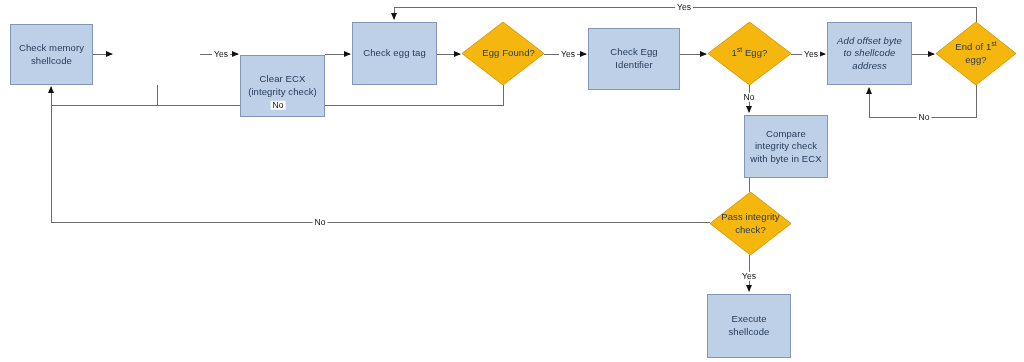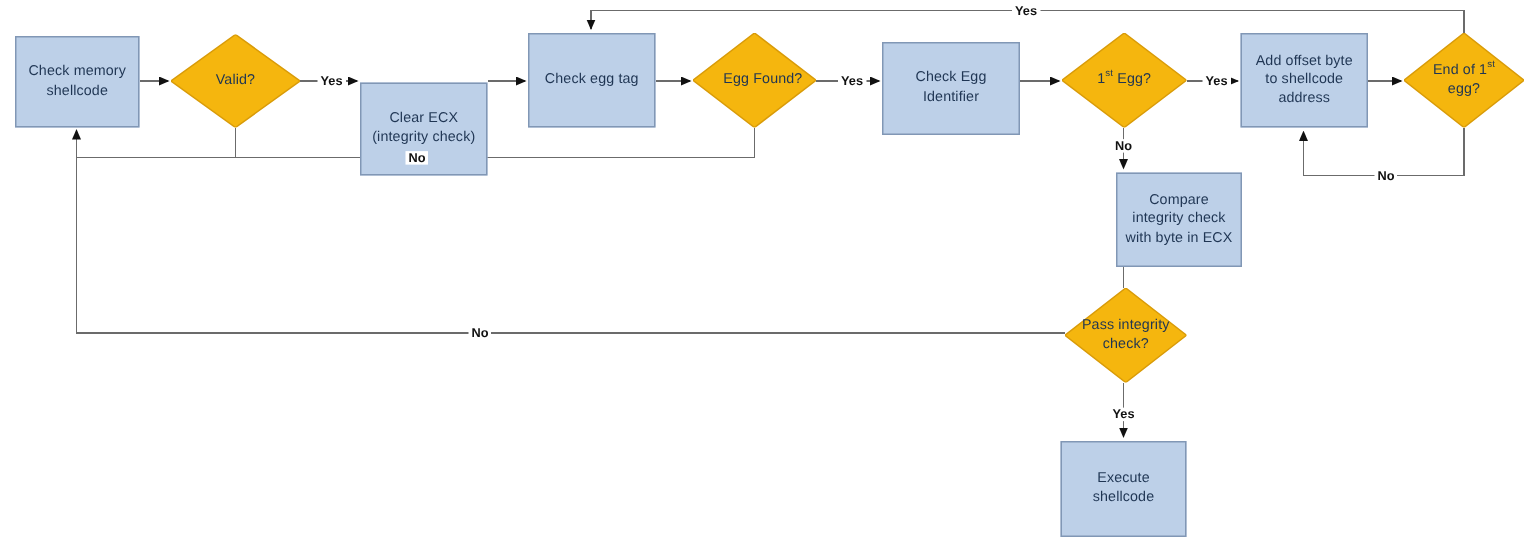--- a/index.html
+++ b/index.html
@@ -32,21 +32,21 @@
   }
   .decision .txt{
     position:relative;z-index:2;
     padding:0 4px;
     width:78%;
   }
   .edge-label{
     position:absolute;
     color:#111111;
     font-size:8.5px;
-    font-weight:bold;
+    font-weight:normal;
     background:#ffffff;
     padding:0 2px;
     line-height:1;
     white-space:nowrap;
     transform:translate(-50%,-50%);
   }
   sup{font-size:.68em;vertical-align:super;line-height:0;}
 </style>
 </head>
 <body>
@@ -92,26 +92,20 @@
       <path d="M503,85 L503,105 L51,105"></path>
 
       <path d="M157,85 L157,105"></path>
     </g>
   </svg>
 
   <div class="node process" style="left:10px;top:24px;width:83px;height:61px;">
     <span class="txt">Check memory shellcode</span>
   </div>
 
-  <div class="node decision" style="left:114px;top:23px;width:86px;height:62px;">
-    <svg class="dia" viewBox="0 0 86 62" preserveAspectRatio="none">
-      <polygon points="43,0 86,31 43,62 0,31" fill="#f5b60e" stroke="#d99b08" stroke-width="1"></polygon>
-    </svg>
-    <span class="txt">Valid?</span>
-  </div>
 
   <div class="node process" style="left:240px;top:23px;width:85px;height:62px;margin-top:32px;">
     <span class="txt">Clear ECX (integrity check)</span>
   </div>
 
   <div class="node process" style="left:352px;top:22px;width:85px;height:63px;">
     <span class="txt">Check egg tag</span>
   </div>
 
   <div class="node decision" style="left:462px;top:22px;width:82px;height:63px;text-align:right;">
@@ -125,21 +119,21 @@
     <span class="txt">Check Egg Identifier</span>
   </div>
 
   <div class="node decision" style="left:708px;top:22px;width:83px;height:63px;">
     <svg class="dia" viewBox="0 0 83 63" preserveAspectRatio="none">
       <polygon points="41.5,0 83,31.5 41.5,63 0,31.5" fill="#f5b60e" stroke="#d99b08" stroke-width="1"></polygon>
     </svg>
     <span class="txt">1<sup>st</sup> Egg?</span>
   </div>
 
-  <div class="node process" style="left:827px;top:22px;width:85px;height:63px;">
+  <div class="node process" style="left:827px;top:22px;width:85px;height:63px;font-style:italic;">
     <span class="txt">Add offset byte to shellcode address</span>
   </div>
 
   <div class="node decision" style="left:936px;top:22px;width:80px;height:63px;">
     <svg class="dia" viewBox="0 0 80 63" preserveAspectRatio="none">
       <polygon points="40,0 80,31.5 40,63 0,31.5" fill="#f5b60e" stroke="#d99b08" stroke-width="1"></polygon>
     </svg>
     <span class="txt">End of 1<sup>st</sup> egg?</span>
   </div>
 

